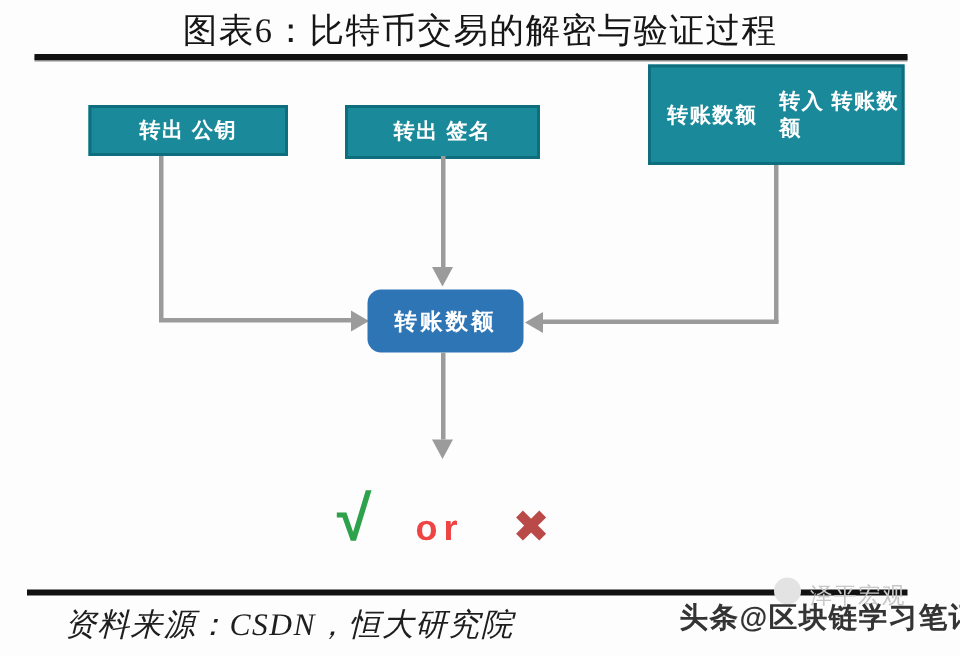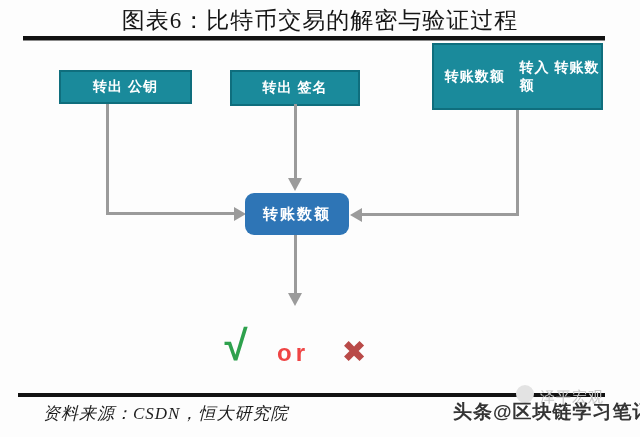--- a/index.html
+++ b/index.html
@@ -90,21 +90,21 @@
   }
   .res-cross{
     position:absolute;left:332px;top:334px;width:44px;text-align:center;
     color:var(--cross-red);font-size:30px;font-weight:bold;line-height:36px;
   }
 
   
   .source-text{
     position:absolute;left:43px;top:402px;
     font-family:"Liberation Serif","DejaVu Serif",serif;
-    font-style:italic;font-size:17px;color:#1e1e1e;letter-spacing:1px;
+    font-style:italic;font-size:21px;color:#1e1e1e;letter-spacing:1px;
   }
   .watermark-back{
     position:absolute;left:540px;top:388px;
     font-size:15px;color:#c7c7c7;letter-spacing:1px;white-space:nowrap;z-index:1;
   }
   .watermark-logo{
     position:absolute;left:516px;top:385px;width:18px;height:18px;border-radius:50%;
     background:#e3e3e3;z-index:1;
   }
   .byline-text{

